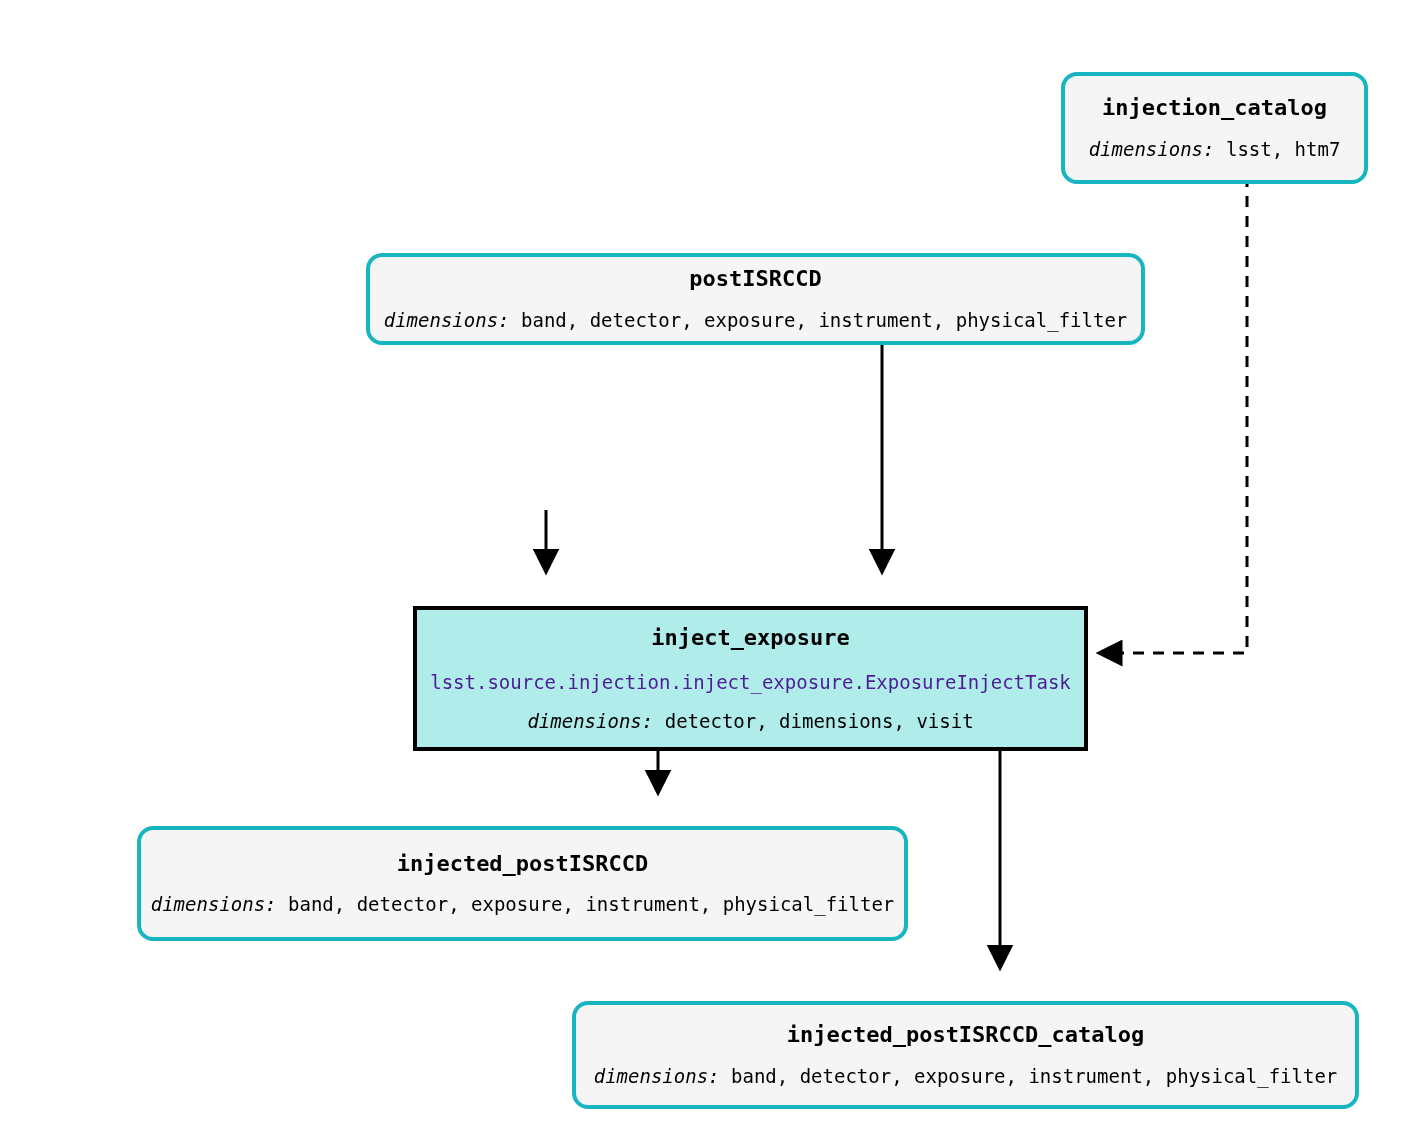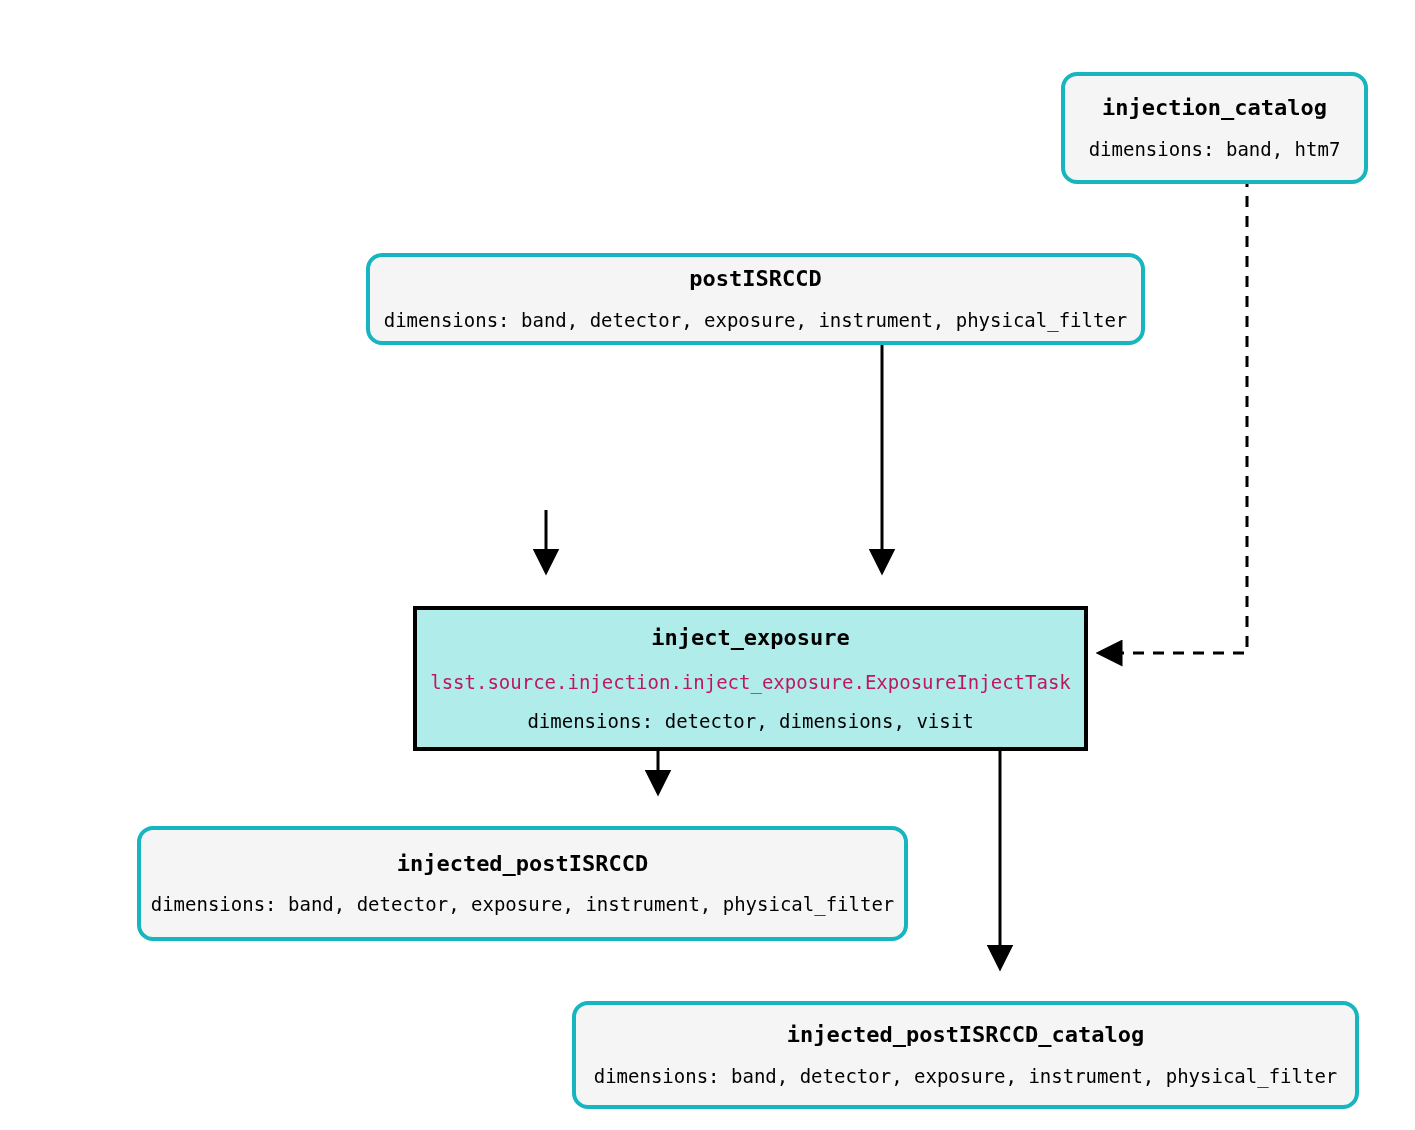--- a/index.html
+++ b/index.html
@@ -52,32 +52,33 @@
     letter-spacing: 0px;
     line-height: 1.1;
     white-space: nowrap;
   }
   .task-node .node-title {
     font-size: 22px;
   }
   .node-sub {
     font-family: "DejaVu Sans Mono", monospace;
     font-size: 19px;
-    color: #be185d;
+    color: #4c1d95;
     line-height: 1.1;
     white-space: nowrap;
   }
   .node-dims {
     font-family: "DejaVu Sans Mono", monospace;
     font-size: 19px;
     color: #000000;
     line-height: 1.1;
     white-space: nowrap;
   }
   .dim-label {
+    font-style: italic;
   }
   .gap-title-sub {
     height: 22px;
   }
   .gap-sub-dims {
     height: 18px;
   }
 </style>
 </head>
 <body>
@@ -101,21 +102,21 @@
     <path d="M 1247 156 L 1247 653 L 1100 653" fill="none" stroke="#000000" stroke-width="3" stroke-dasharray="11,9" marker-end="url(#arrowhead-dashed)"></path>
 
     <line x1="658" y1="723" x2="658" y2="792" stroke="#000000" stroke-width="3" marker-end="url(#arrowhead)"></line>
 
     <line x1="1000" y1="723" x2="1000" y2="967" stroke="#000000" stroke-width="3" marker-end="url(#arrowhead)"></line>
   </svg>
 
   <div class="node dataset-node" style="left:1061px; top:44px; width:307px; height:112px;">
     <div class="node-title">injection_catalog</div>
     <div class="gap-sub-dims"></div>
-    <div class="node-dims"><span class="dim-label">dimensions:</span> <span>band, htm7</span></div>
+    <div class="node-dims"><span class="dim-label">dimensions:</span> <span>lsst, htm7</span></div>
   </div>
 
   <div class="node dataset-node" style="left:366px; top:225px; width:779px; height:92px;">
     <div class="node-title">postISRCCD</div>
     <div class="gap-sub-dims"></div>
     <div class="node-dims"><span class="dim-label">dimensions:</span> <span>band, detector, exposure, instrument, physical_filter</span></div>
   </div>
 
 
   <div class="node task-node" style="left:413px; top:578px; width:675px; height:145px;">

